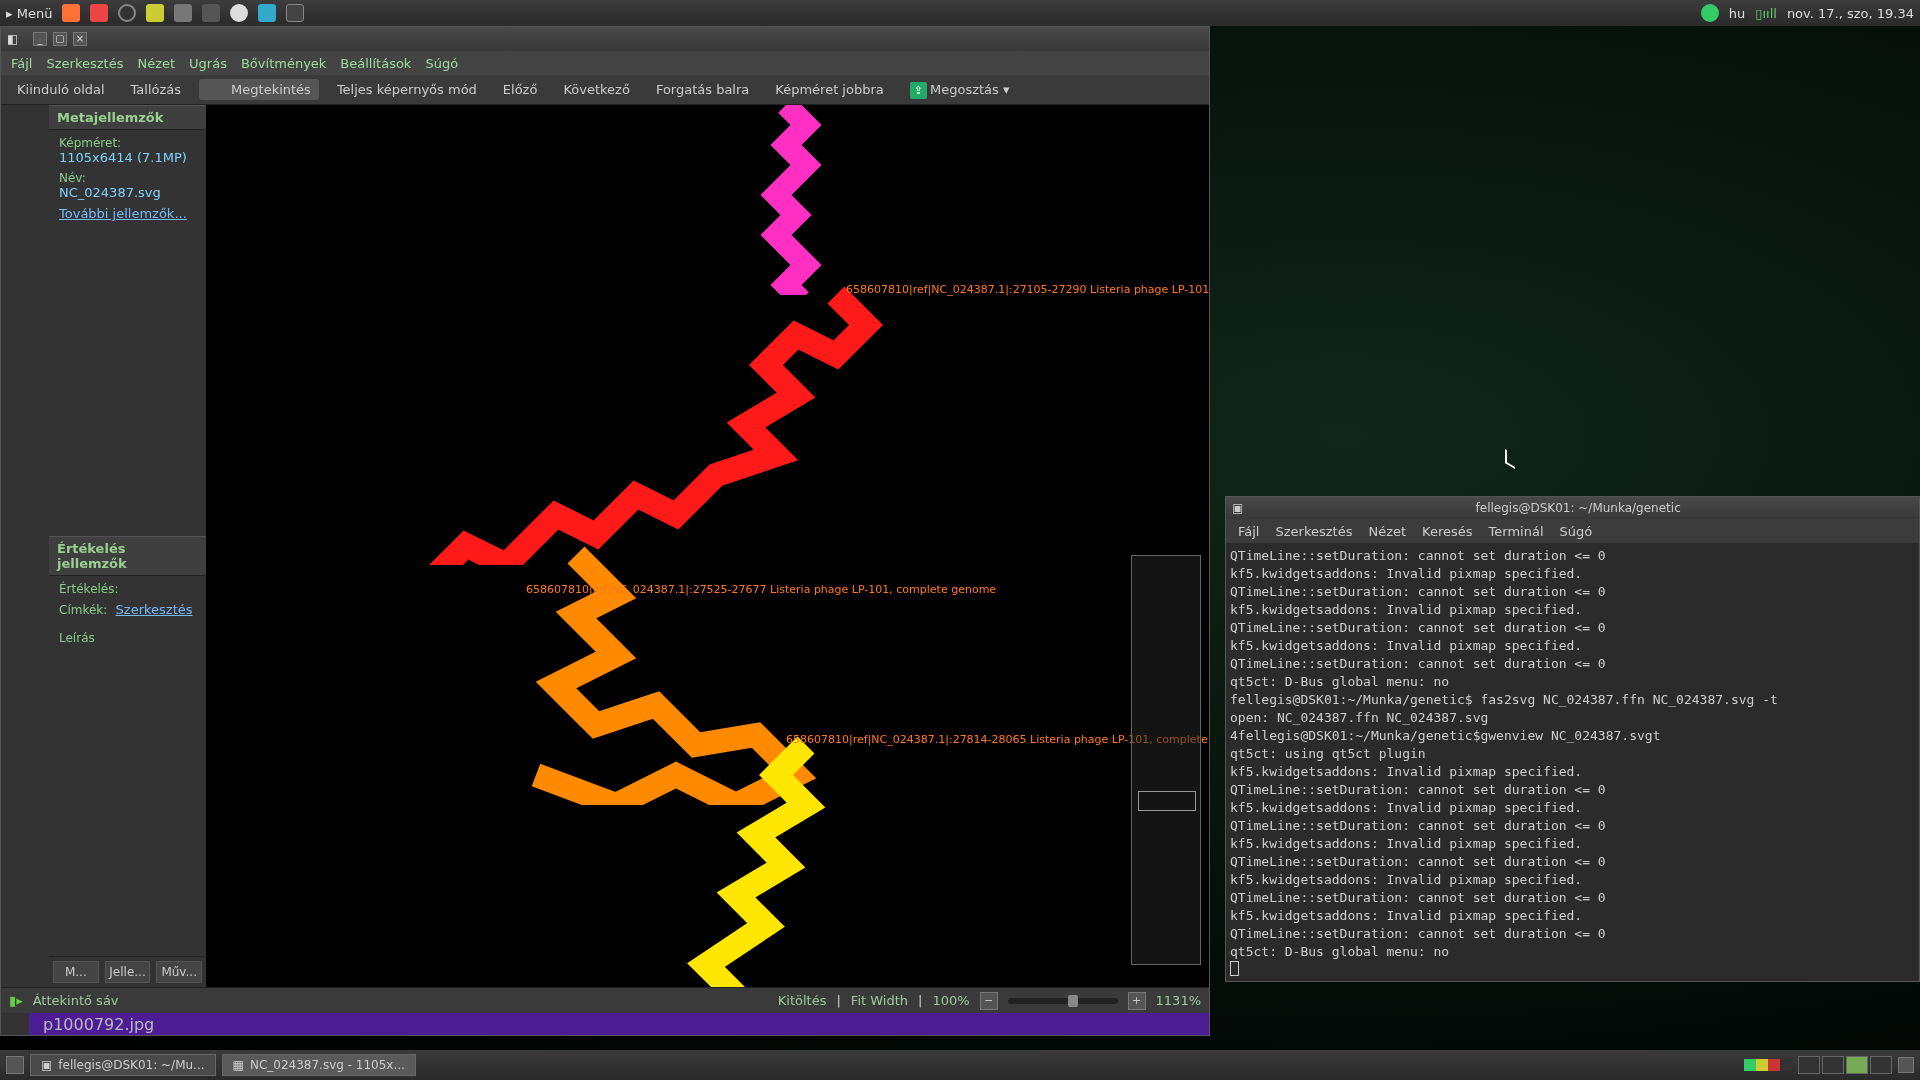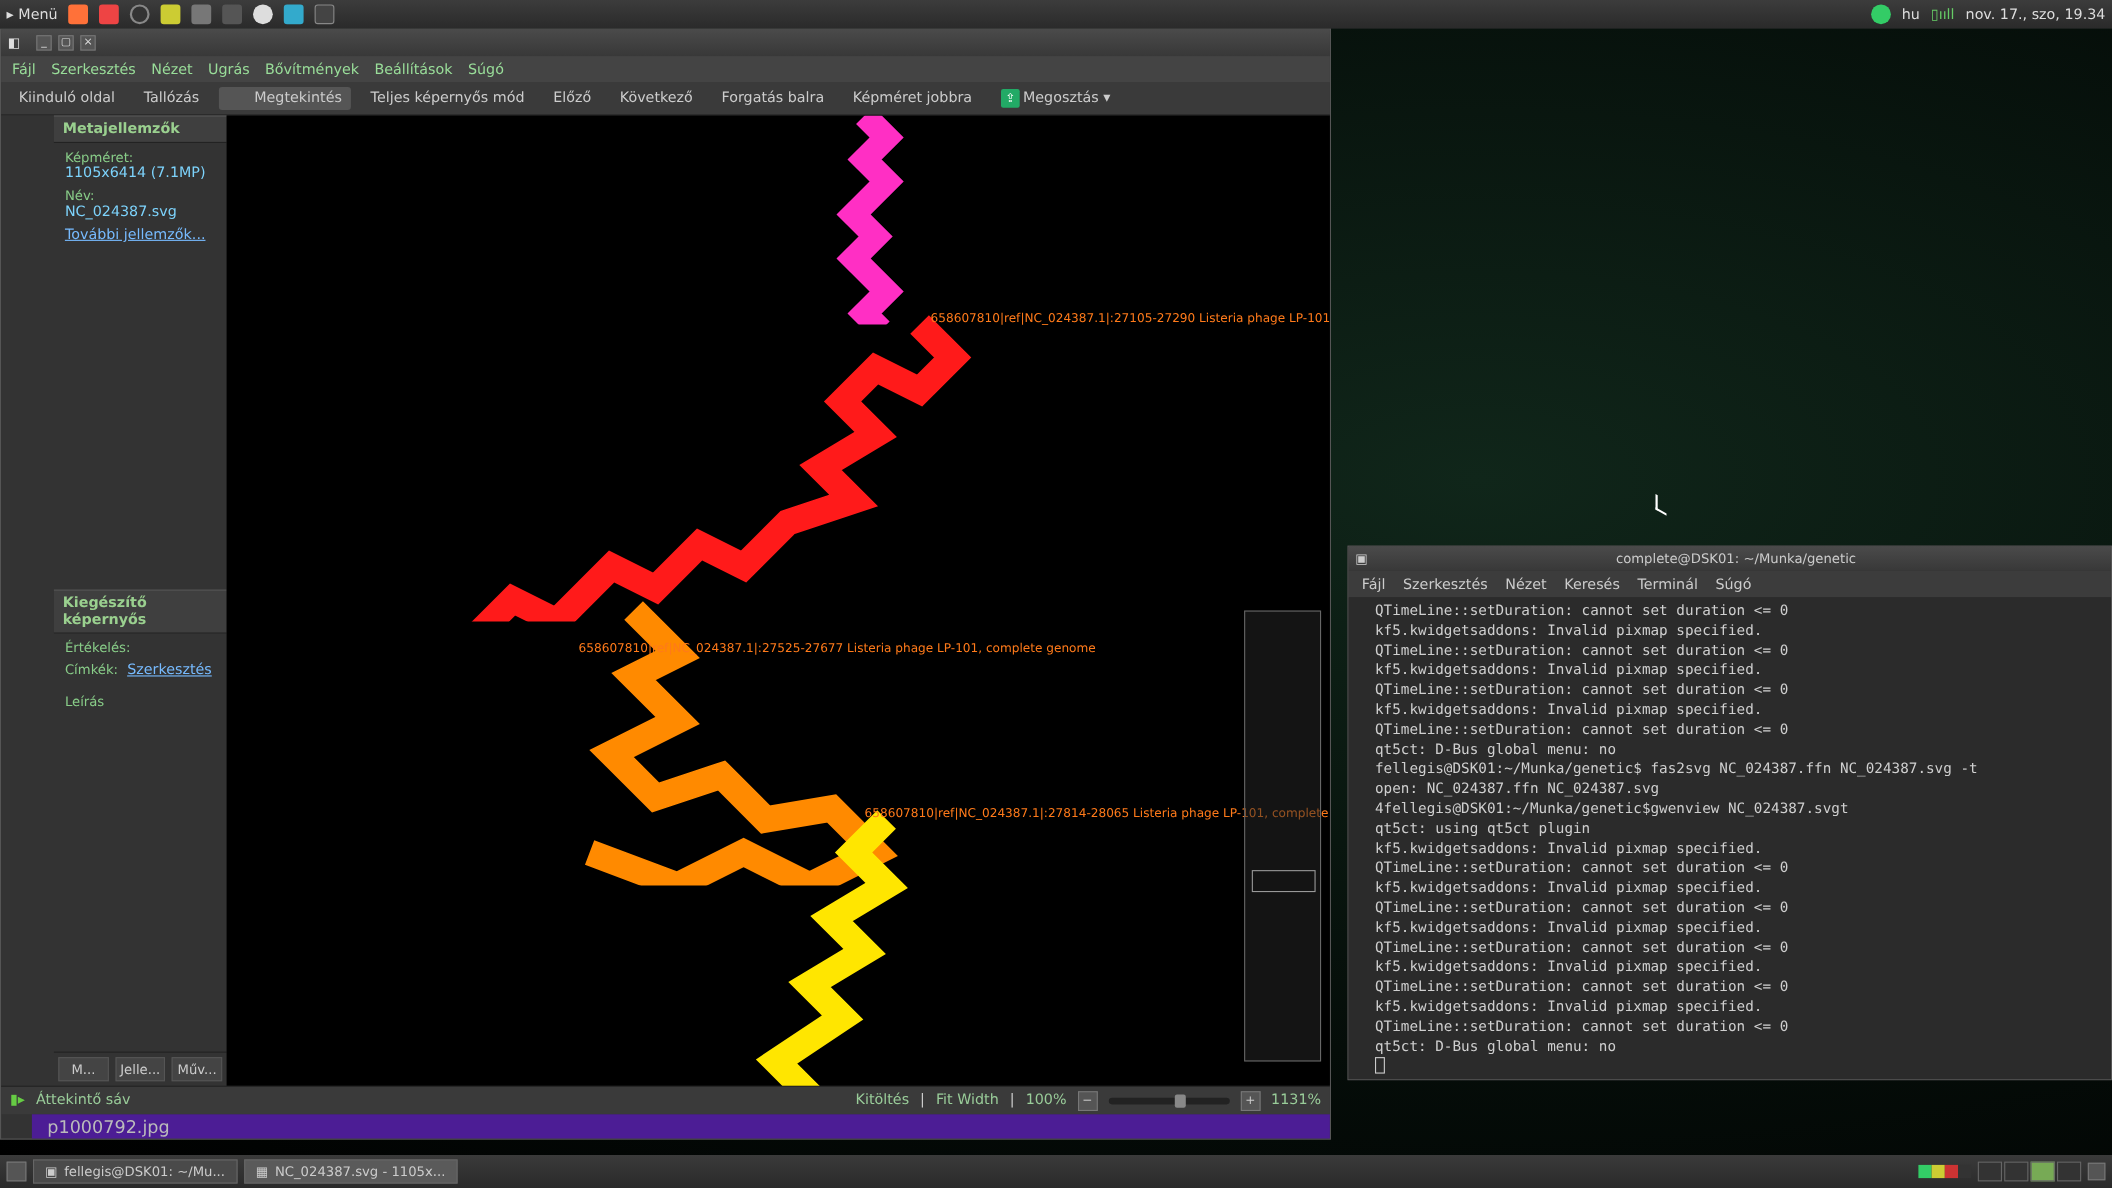--- a/index.html
+++ b/index.html
@@ -49,21 +49,21 @@
 #gwen-status .mid-link{ color:#9c9; cursor:pointer;}
 
 #gwen-filestrip { height:22px; background:#4c1d95; color:#bbb; padding:2px 14px; font-size:16px;margin-left:28px;}
 
 
 #term { position:absolute; left:1225px; top:496px; width:695px; height:486px; background:#2c2c2c; border:1px solid #555; display:flex; flex-direction:column;}
 #term-titlebar { height:22px; background:linear-gradient(#4a4a4a,#383838); display:flex; align-items:center; padding:0 6px; font-size:12px; color:#ccc;}
 #term-titlebar .tcenter{flex:1; text-align:center;}
 #term-menubar { height:24px; background:#3c3c3c; display:flex; align-items:center; gap:16px; padding:0 12px; font-size:13px; color:#ccc;}
 #term-menubar span{cursor:pointer;}
-#term-body { flex:1; background:#2b2b2b; color:#cfcfcf; font-family:"DejaVu Sans Mono",monospace; font-size:13px; line-height:18px; padding:4px 24px; white-space:pre; overflow:hidden;}
+#term-body { flex:1; background:#2b2b2b; color:#cfcfcf; font-family:"DejaVu Sans Mono",monospace; font-size:13px; line-height:18px; padding:4px 4px; white-space:pre; overflow:hidden;}
 #term-body .cursor{display:inline-block; width:9px; height:15px; border:1px solid #ccc;}
 
 
 #desktop-bg { position:absolute; inset:26px 0 30px 0; background: radial-gradient(ellipse at 70% 40%, #10261a 0%, #050d09 60%, #000 100%); z-index:-1;}
 
 
 #taskbar { position:absolute; left:0; bottom:0; height:30px; width:100%; background:linear-gradient(#3a3a3a,#2a2a2a); display:flex; align-items:center; padding:0 6px; gap:6px; font-size:12px; color:#ccc;}
 #taskbar .task { background:#4a4a4a; border:1px solid #666; padding:3px 10px; cursor:pointer; display:flex; align-items:center; gap:6px; max-width:220px; overflow:hidden; white-space:nowrap;}
 #taskbar .task.active{ background:#5a5a5a;}
 #taskbar .spacer{flex:1;}
@@ -132,21 +132,21 @@
     <div id="gwen-side">
       <div class="side-sec-title">Metajellemzők</div>
       <div class="side-body">
         <div class="lbl">Képméret:</div>
         <div class="val">1105x6414 (7.1MP)</div>
         <div class="lbl">Név:</div>
         <div class="val">NC_024387.svg</div>
         <div style=""><a>További jellemzők...</a></div>
       </div>
       <div style="flex:1"></div>
-      <div class="side-sec-title">Kiegészítő képernyős</div>
+      <div class="side-sec-title">Értékelés jellemzők</div>
       <div class="side-body" style="height:380px">
         <div class="lbl">Értékelés:</div>
         <div style="height:6px"></div>
         <div><span class="lbl">Címkék:</span>&nbsp;&nbsp;<a>Szerkesztés</a></div>
         <div style="height:14px"></div>
         <div class="lbl">Leírás</div>
       </div>
       <div id="side-bottom-tabs">
         <div class="stab">M...</div>
         <div class="stab">Jelle...</div>
@@ -195,21 +195,21 @@
       </div>
     <span class="zbtn">+</span>
     <span style="color:#9c9">1131%</span>
   </div>
   <div id="gwen-filestrip">p1000792.jpg</div>
 </div>
 
 <div id="term">
   <div id="term-titlebar">
     <span>▣</span>
-    <span class="tcenter">complete@DSK01: ~/Munka/genetic</span>
+    <span class="tcenter">fellegis@DSK01: ~/Munka/genetic</span>
   </div>
   <div id="term-menubar">
     <span>Fájl</span>
     <span>Szerkesztés</span>
     <span>Nézet</span>
     <span>Keresés</span>
     <span>Terminál</span>
     <span>Súgó</span>
   </div>
   <div id="term-body">QTimeLine::setDuration: cannot set duration &lt;= 0

